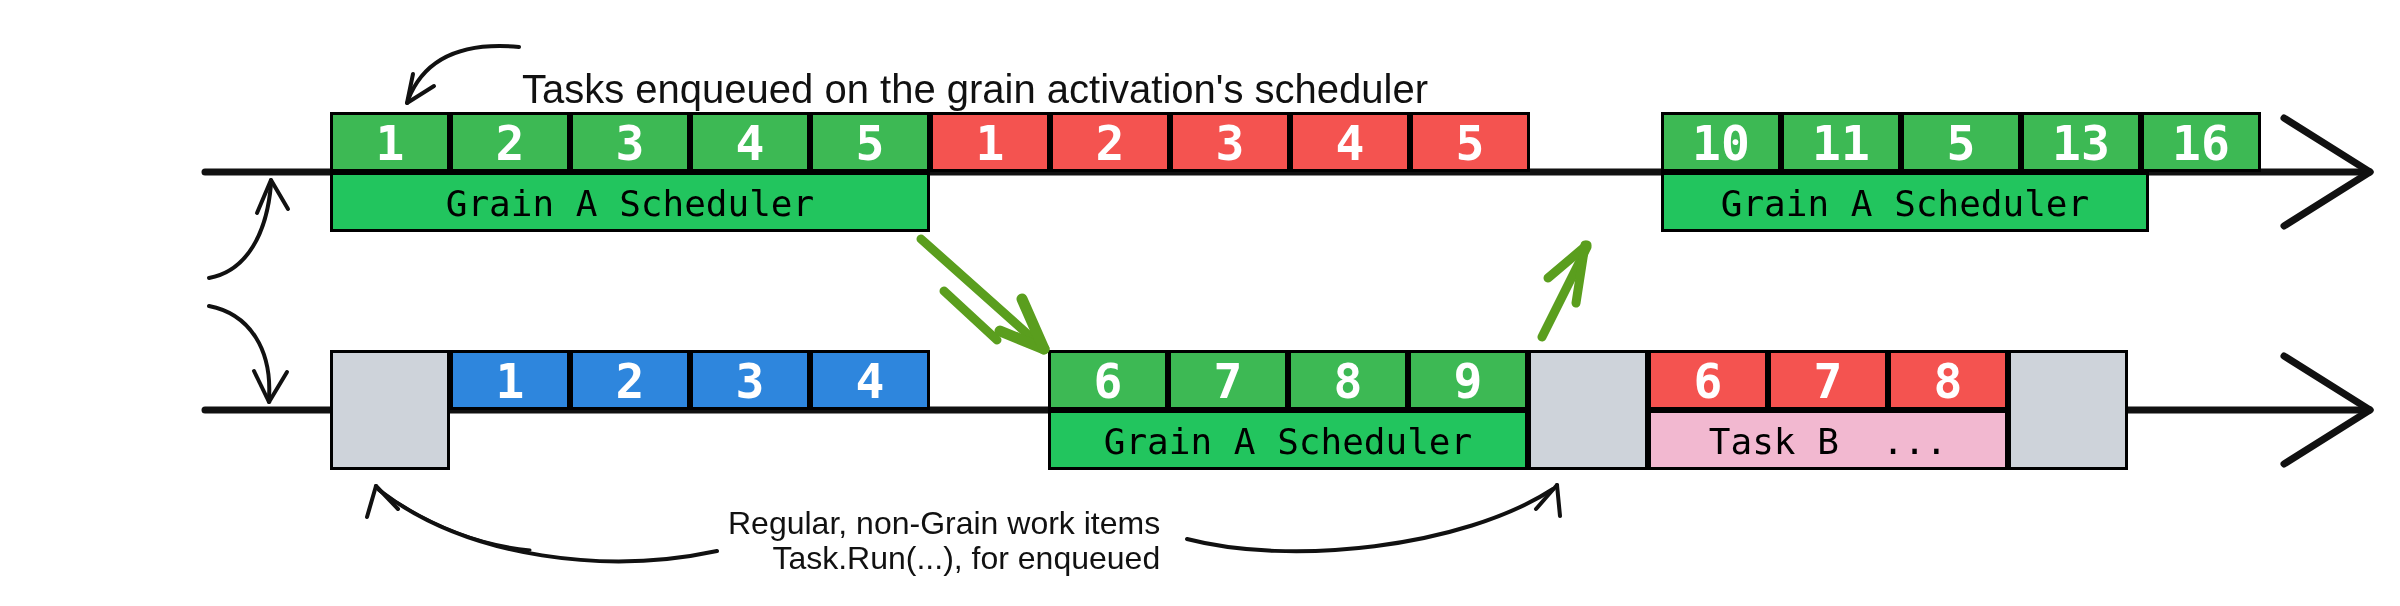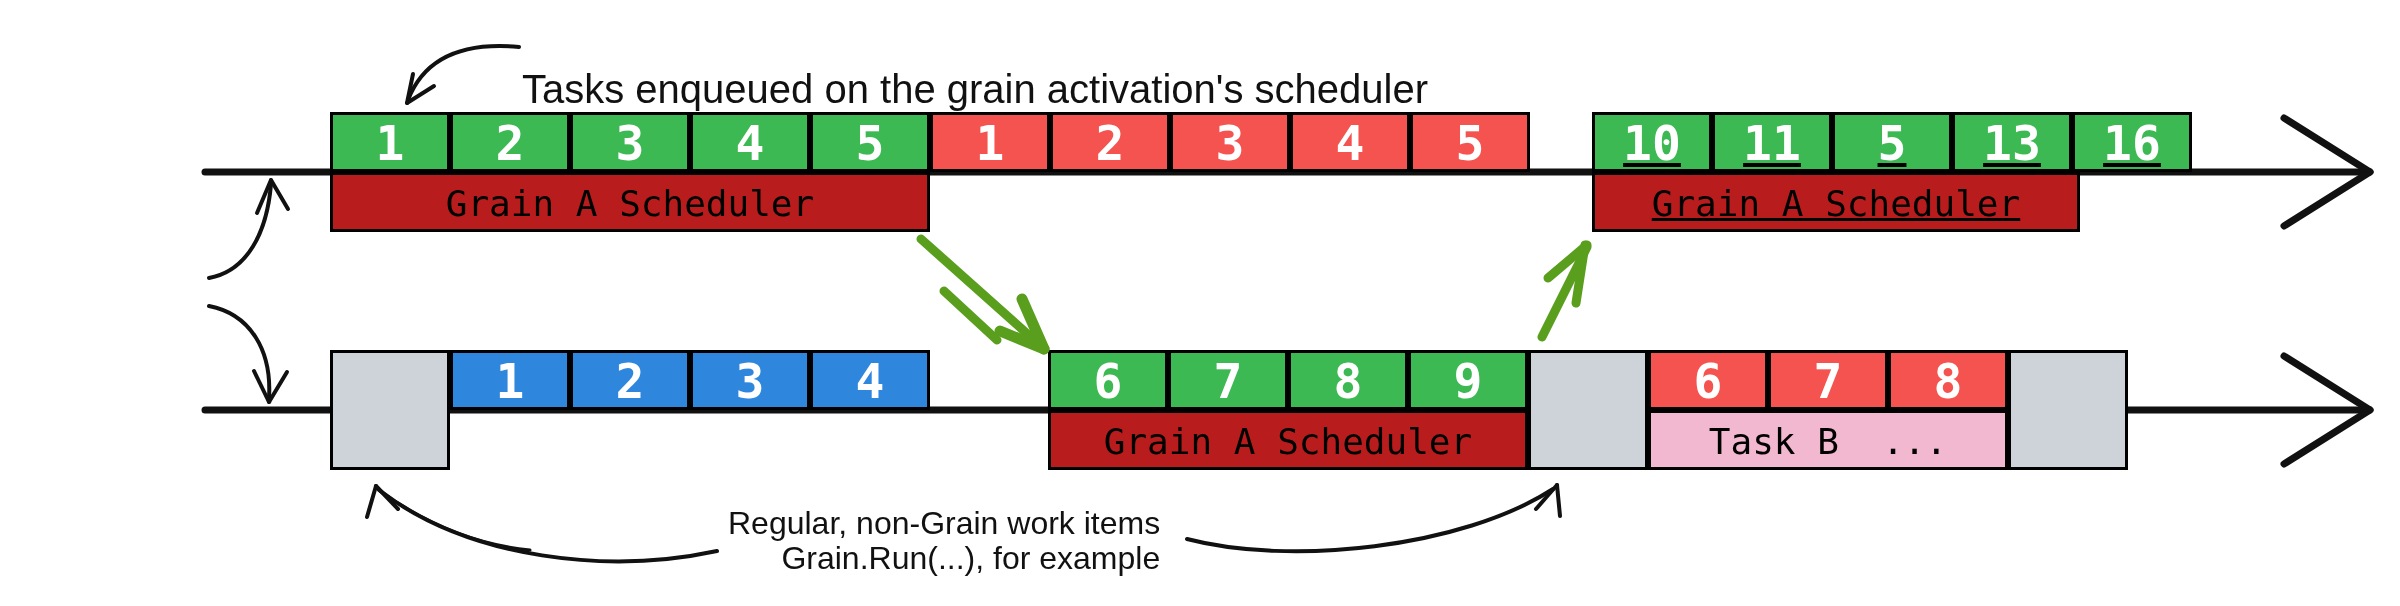--- a/index.html
+++ b/index.html
@@ -32,21 +32,21 @@
     padding-top:2px;
   }
   .gray-block{
     box-sizing:border-box;position:absolute;
     width:120px;height:120px;border:3px solid #000;
     background:#ced3da;
   }
   .task.green{background:#3db954;}
   .task.red{background:#f45350;}
   .task.blue{background:#2e86dd;}
-  .band.green{background:#b91c1c;text-align:center;}
+  .band.green{background:#22c55e;text-align:center;}
   .band.red{background:#f2b8d0;}
   .band.blue{background:#c6cdf4;}
   .note{position:absolute;color:#111;}
   .note-tasks{left:522px;top:30px;font-size:40px;line-height:36px;margin-top:41px;}
   .note-threads{left:14px;top:232px;width:204px;text-align:center;font-size:31px;line-height:36px;}
   .note-nongrain{left:728px;top:506px;font-size:32px;line-height:35px;text-align:right;}
 </style>
 </head>
 <body>
 
@@ -81,21 +81,21 @@
     <div class="seg" style="left:930px;top:112px;width:600px;">
       <div class="task-row">
         <div class="task red">1</div>
         <div class="task red">2</div>
         <div class="task red">3</div>
         <div class="task red">4</div>
         <div class="task red">5</div>
       </div>
     </div>
 
-    <div class="seg" style="left:1592px;top:112px;width:488px;text-decoration:underline;">
+    <div class="seg" style="left:1661px;top:112px;width:488px;">
       <div class="task-row">
         <div class="task green">10</div>
         <div class="task green">11</div>
         <div class="task green">5</div>
         <div class="task green">13</div>
         <div class="task green">16</div>
       </div>
       <div class="band green">Grain A Scheduler</div>
     </div>
 
@@ -177,16 +177,16 @@
       <line x1="1557" y1="485" x2="1536" y2="509"></line>
       <line x1="1557" y1="485" x2="1560" y2="516"></line>
     </g>
   </svg>
 
   <div class="note note-tasks">Tasks enqueued on the grain activation's scheduler</div>
 
 
   <div class="note note-nongrain">
     <div>Regular, non-Grain work items</div>
-    <div>Grain.Run(...), for example</div>
+    <div>Task.Run(...), for enqueued</div>
   </div>
 
 </div>
 
 </body></html>

